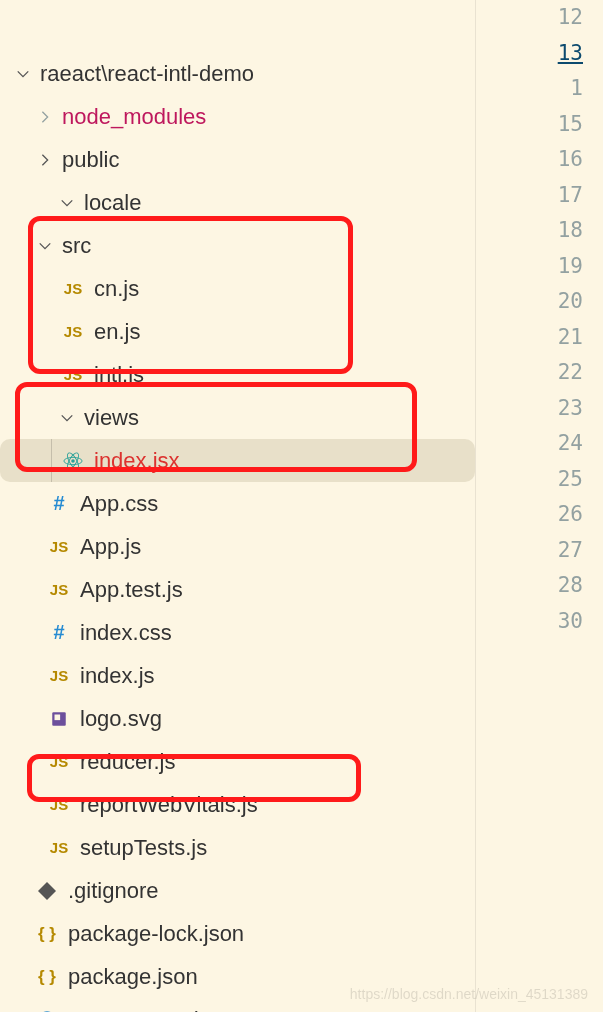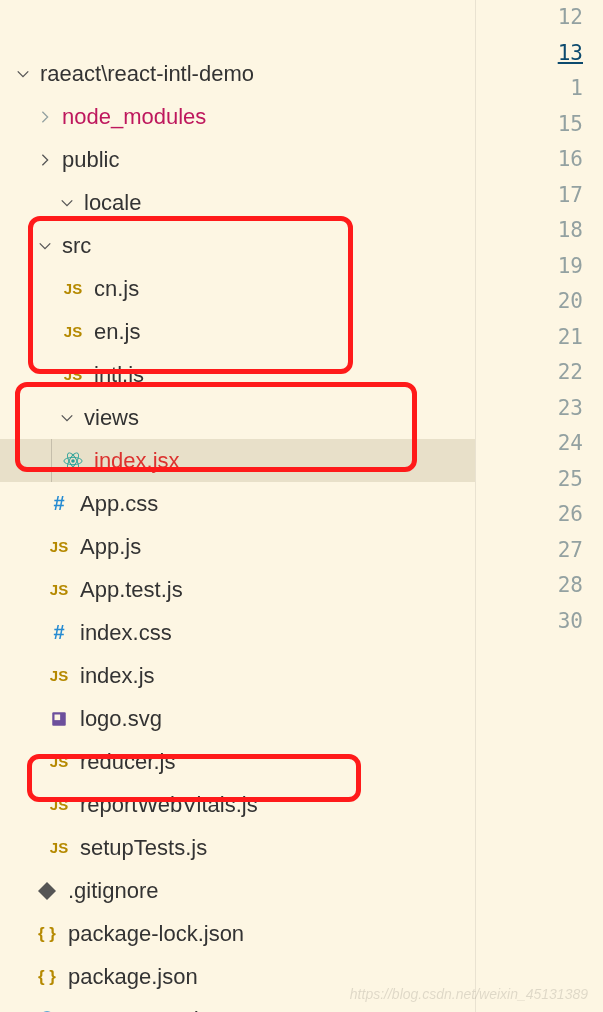--- a/index.html
+++ b/index.html
@@ -46,20 +46,21 @@
       display: flex;
       align-items: center;
       height: 43px;
       font-size: 22px;
       color: #333;
       cursor: pointer;
       position: relative;
     }
     .tree-row.selected {
       background: #e8e0c9;
+      border-radius: 10px;
     }
     .tree-row.selected .label {
       color: #dc322f;
     }
     .tree-row.dimmed .label {
       color: #be185d;
     }
     .chevron {
       width: 18px;
       height: 18px;
@@ -112,21 +113,20 @@
     }
     .box1 { left: 28px; top: 172px; width: 325px; height: 158px; }
     .box2 { left: 15px; top: 338px; width: 402px; height: 90px; }
     .box3 { left: 27px; top: 710px; width: 334px; height: 48px; }
     .watermark {
       position: absolute;
       bottom: 10px;
       right: 15px;
       color: rgba(0,0,0,0.12);
       font-size: 14px;
-      font-style: italic;
     }
   </style>
 </head>
 <body>
 
 <div class="explorer">
 
   <div class="tree-row">
     <span class="spacer" style="width:14px"></span>
     <span class="chevron">

